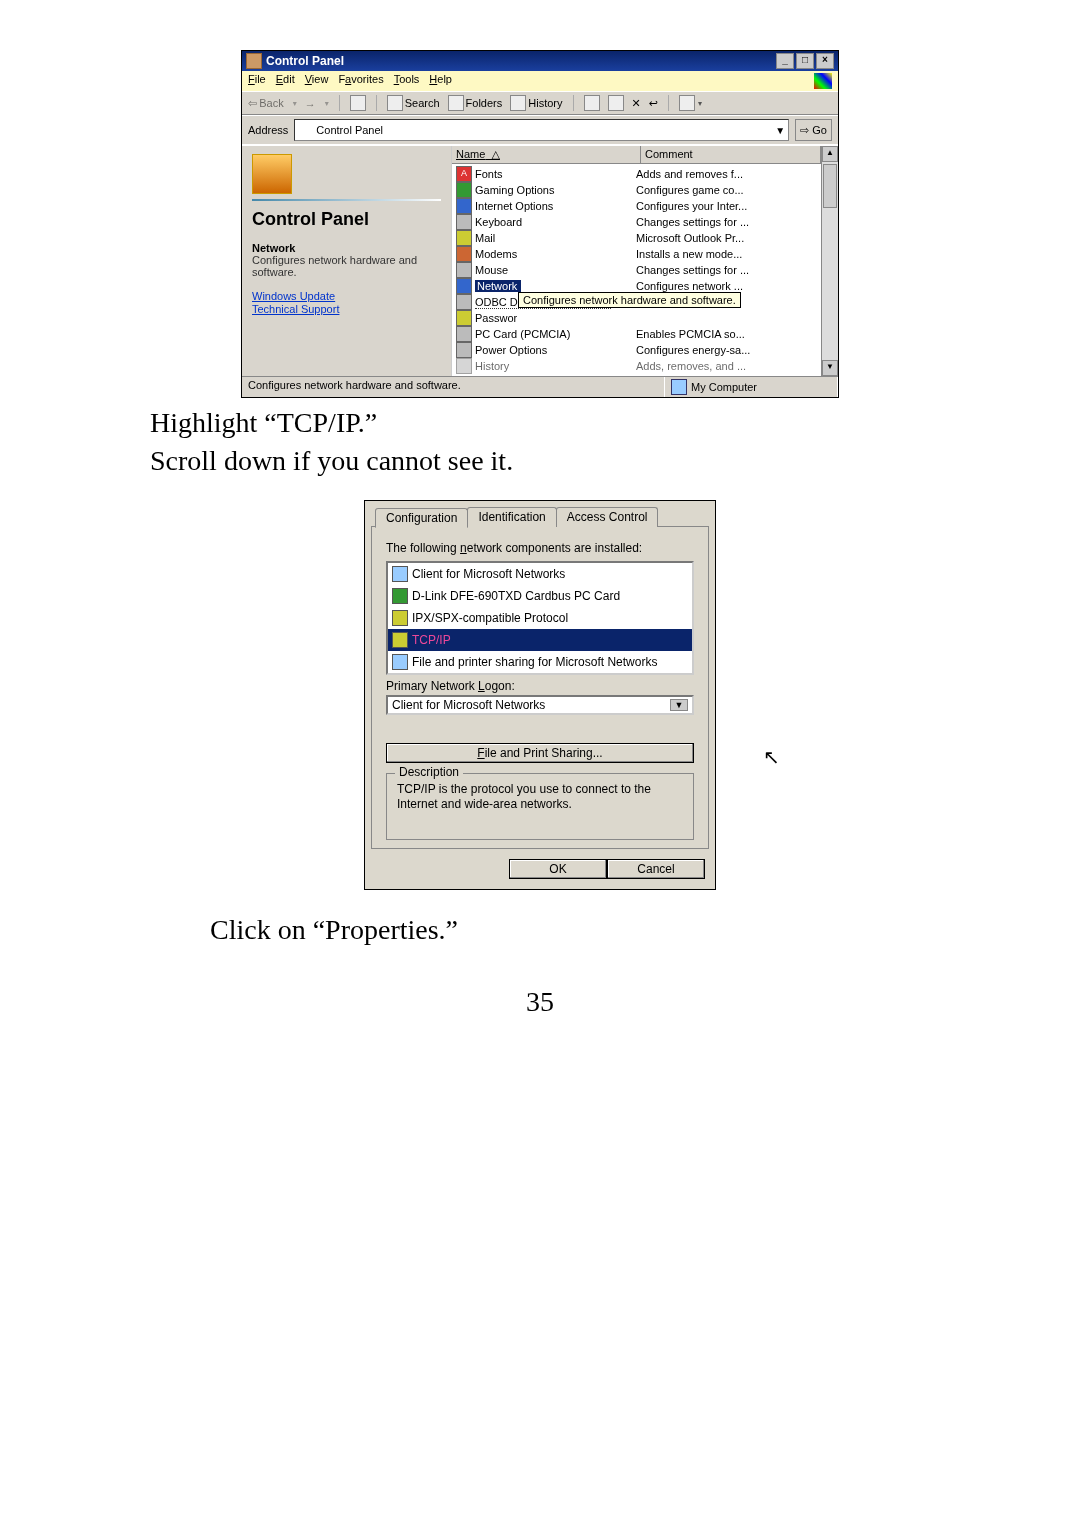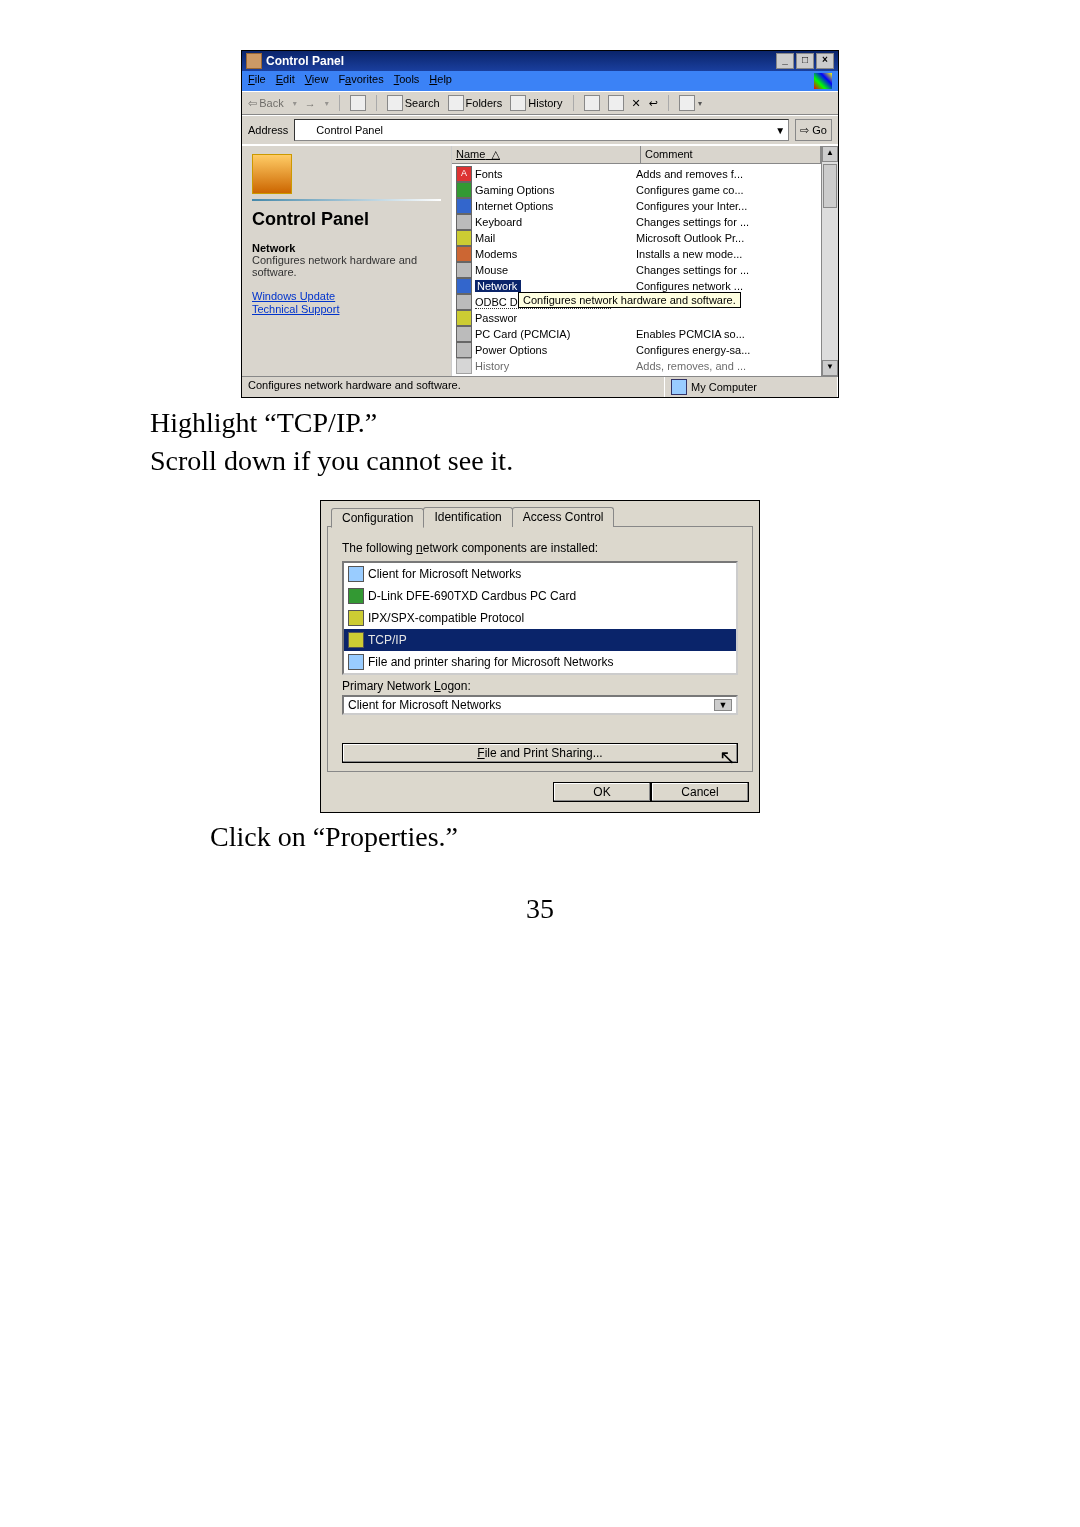--- a/index.html
+++ b/index.html
@@ -38,21 +38,21 @@
   .cp-titlebar .tb-left { display: flex; align-items: center; gap: 4px; }
   .cp-titlebar .tb-icon {
     display: inline-block; width:14px; height:14px; background:#c96; border:1px solid #963;
   }
   .cp-titlebar .tb-ctrls { display:flex; gap:2px; }
   .cp-titlebar .tb-btn {
     width: 16px; height: 14px; background:#ccc; border:1px solid #888; color:#000;
     font-size:10px; line-height:12px; text-align:center;
   }
   .cp-menubar {
-    background:#3b82f6; padding:2px 6px; display:flex; gap:10px;
+    background:#fef9c3; padding:2px 6px; display:flex; gap:10px;
   }
   .cp-menubar span u { text-decoration: underline; }
   .cp-menubar .spacer { flex:1; }
   .cp-menubar .winicon {
     width:18px; height:16px; background:linear-gradient(45deg,#f00,#0f0,#00f,#ff0);
   }
   .cp-toolbar {
     border-top:1px solid #fff; border-bottom:1px solid #888;
     padding:3px 6px; display:flex; align-items:center; gap:8px;
   }
@@ -134,21 +134,21 @@
   .cp-status .pane { padding:2px 6px; border-right:1px inset #fff; }
   .cp-status .pane.left{ flex:1;}
   .cp-status .pane.right{ display:flex; align-items:center; gap:4px; width:160px;}
   .cp-status .mc-icon{ display:inline-block;width:14px;height:14px;border:1px solid #336;background:#9cf;}
 
   
   .instructions { font-size:28px; line-height:1.35; margin:6px 0 20px 0; }
 
   
   .net-dialog {
-    width:440px; margin:0 auto;
+    width:352px; margin:0 auto;
     background:#dcd8cd; border:1px solid #000;
     font-family:Tahoma, Arial, sans-serif; font-size:12px; color:#000;
     box-sizing:border-box; padding:6px;
   }
   .net-tabs { display:flex; position:relative; padding-left:4px;}
   .net-tab {
     border:1px solid #888; border-bottom:none;
     border-radius:3px 3px 0 0;
     background:#dcd8cd; padding:2px 10px; margin-right:-1px; font-size:12px;
   }
@@ -162,21 +162,21 @@
     background:#fff; border:2px inset #ccc; height:110px; overflow:hidden;
     font-size:12px;
   }
   .comp-list .item {
     display:flex; align-items:center; gap:4px; padding:2px 4px; height:18px;
   }
   .comp-list .item .ii {
     display:inline-block; width:14px; height:14px; border:1px solid #555;
   }
   .comp-list .item.selected {
-    background:#0a246a; color:#e5e5e5;
+    background:#0a246a; color:#ec4899;
   }
   .ii.c1{background:#9cf;} .ii.c2{background:#393;} .ii.c3{background:#cc3;}
 
   .btn-row { display:flex; justify-content:space-between; margin:10px 0 14px 0;}
   .w98btn {
     min-width:100px; padding:2px 8px;
     background:#dcd8cd; border:1px solid #000;
     box-shadow:inset -1px -1px #888, inset 1px 1px #fff;
     font-size:12px; font-family:Tahoma,Arial,sans-serif; text-align:center; cursor:default;
   }
@@ -196,21 +196,21 @@
     position:absolute; top:-9px; left:8px; background:#dcd8cd; padding:0 4px; font-size:12px;
   }
   .fieldset .desc { font-size:12px; line-height:1.3; }
 
   .dialog-btns { display:flex; justify-content:flex-end; padding:10px 4px 4px 4px;}
   .cursor-img{
     position:absolute; font-size:20px; color:#000; pointer-events:none;
   }
 
   
-  .instructions2 { font-size:28px; margin:8px 0 0 60px; }
+  .instructions2 { font-size:28px; margin:24px 0 0 60px; }
   .page-num { text-align:center; font-size:28px; margin-top:40px;}
 </style>
 </head>
 <body>
 
 <div class="cp-window">
 
   <div class="cp-titlebar">
     <span class="tb-left">
       <span class="tb-icon"></span>
@@ -453,20 +453,24 @@
     <div class="lbl">Primary Network <u>L</u>ogon:</div>
     <div class="dropdown">
       <span>Client for Microsoft Networks</span>
       <span class="dd">▼</span>
     </div>
 
     <div style="margin-top:28px;">
       <div class="w98btn" style="min-width:160px;"><u>F</u>ile and Print Sharing...</div>
     </div>
 
+    <div class="fieldset">
+      <span class="legend">Description</span>
+      <div class="desc">TCP/IP is the protocol you use to connect to the Internet and wide-area networks.</div>
+    </div>
   </div>
 
   <div class="dialog-btns">
     <div class="w98btn small">OK</div>
     <div class="w98btn small">Cancel</div>
   </div>
 
   <span class="cursor-img" style="left:398px; top:244px;">↖</span>
 </div>
 

